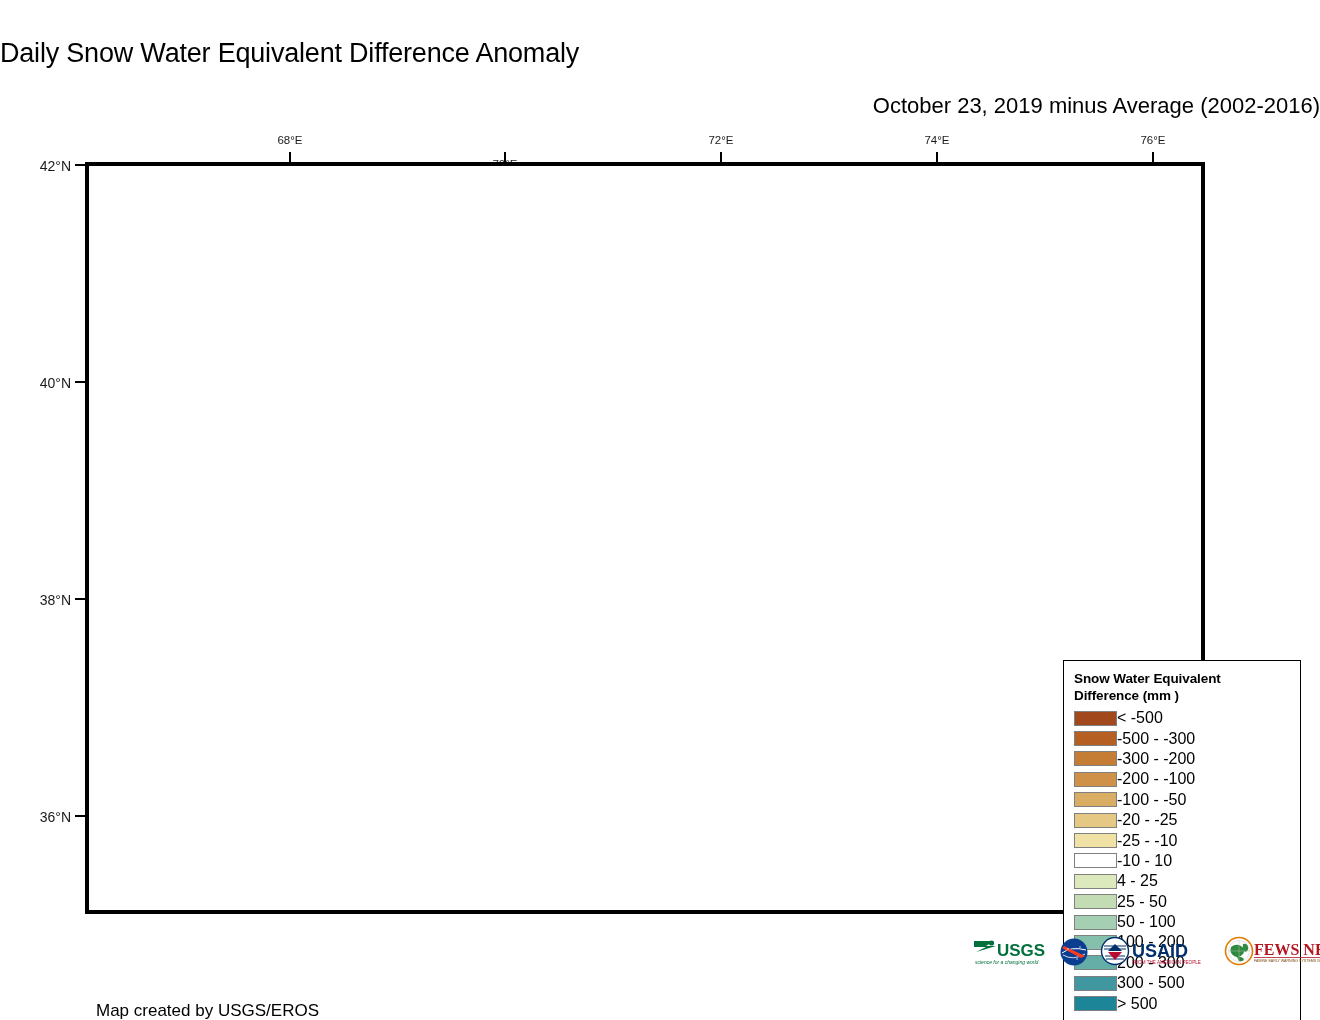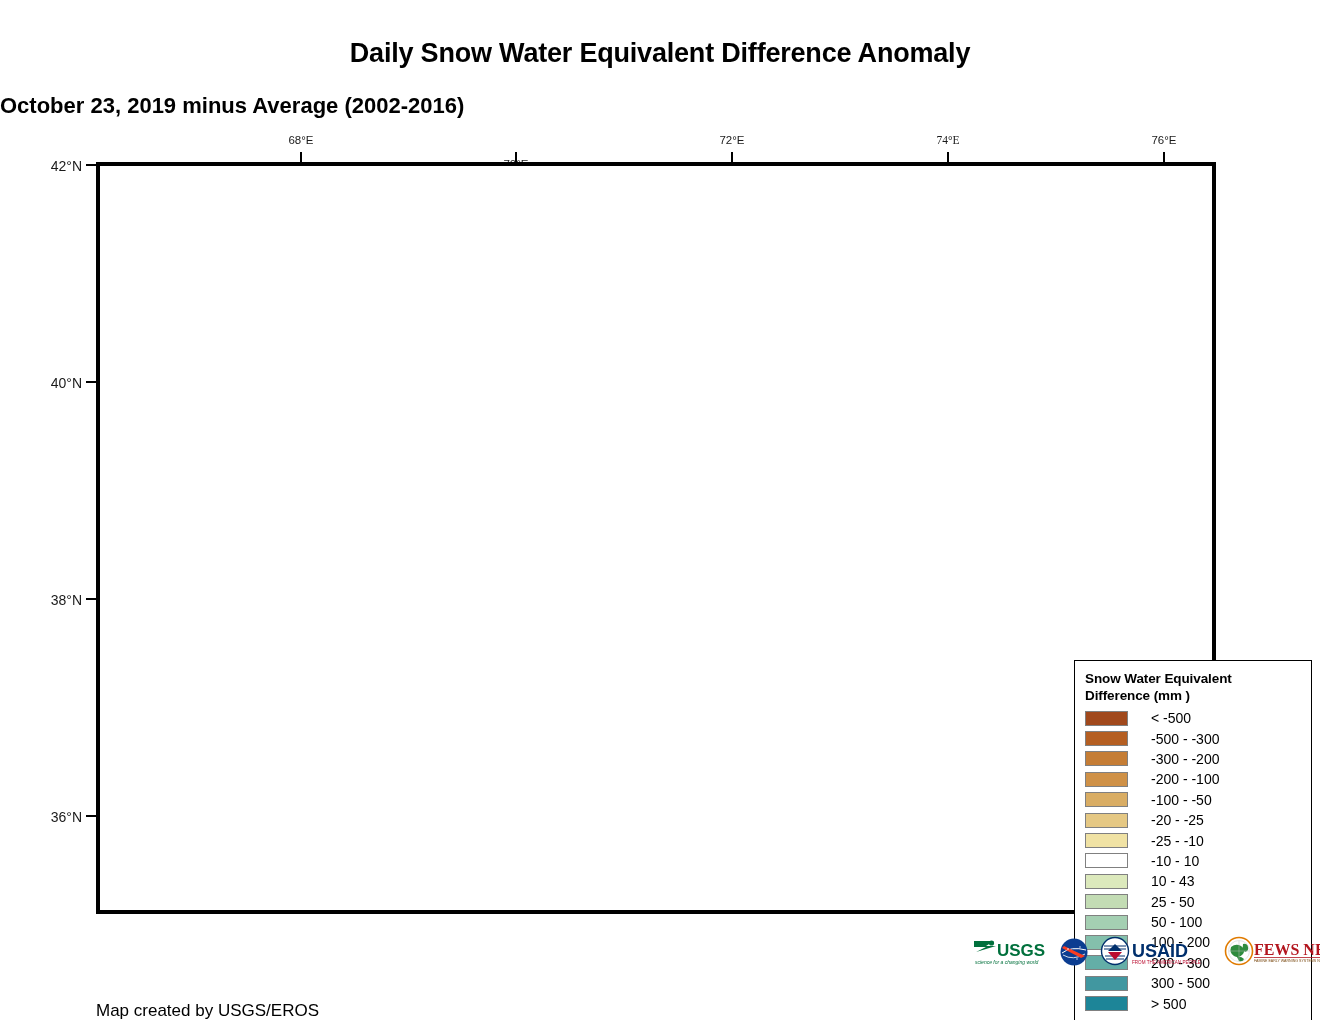--- a/index.html
+++ b/index.html
@@ -1,45 +1,45 @@
 <!DOCTYPE html>
 <html><head>
 <meta charset="utf-8">
 <style>
   html,body{margin:0;padding:0;background:#ffffff;}
   body{width:1320px;height:1020px;position:relative;overflow:hidden;
        font-family:"Liberation Sans",sans-serif;color:#000;}
 
-  #title{position:absolute;left:0;top:38px;width:1320px;text-align:center;
-         font-size:27px;font-weight:bold;letter-spacing:-0.2px;}
-  #subtitle{position:absolute;left:0;top:93px;width:1320px;text-align:left;
-            font-size:22px;font-weight:bold;}
+  #title{position:absolute;left:0;top:38px;width:1320px;text-align:left;
+         font-size:27px;font-weight:normal;letter-spacing:-0.2px;}
+  #subtitle{position:absolute;left:0;top:93px;width:1320px;text-align:right;
+            font-size:22px;font-weight:normal;}
 
   
-  #mapwrap{position:absolute;left:96px;top:162px;width:1120px;height:752px;padding-left:36px;}
+  #mapwrap{position:absolute;left:85px;top:162px;width:1120px;height:752px;padding-left:36px;}
   #mapframe{position:absolute;left:0;top:0;width:1120px;height:752px;
             border:4px solid #000;box-sizing:border-box;background:#ffffff;}
   #mapsvg{position:absolute;left:4px;top:4px;width:1112px;height:744px;}
 
   
   .xlab{position:absolute;font-size:11.5px;text-align:center;width:60px;color:#1a1a1a;}
   .ylab{position:absolute;font-size:14px;text-align:right;width:52px;color:#1a1a1a;}
   .xtick{position:absolute;width:2px;background:#000;}
   .ytick{position:absolute;height:2px;background:#000;}
 
   
   #legend{position:absolute;left:978px;top:498px;width:238px;height:416px;
           background:#fff;border:1.5px solid #000;box-sizing:border-box;
           padding:9px 10px 0 10px;}
   #legend h4{margin:0 0 4px 0;font-size:13.5px;font-weight:bold;line-height:1.26;
              letter-spacing:-0.1px;}
   .lrow{display:flex;align-items:center;height:20.4px;}
   .sw{width:43px;height:15px;border:1.5px solid #808080;box-sizing:border-box;
       flex:0 0 auto;}
-  .lt{margin-left:23px;font-size:14px;line-height:1;white-space:nowrap;}
+  .lt{margin-left:0;font-size:16px;line-height:1;white-space:nowrap;}
 
   
   #credit{position:absolute;left:96px;top:1001px;font-size:17px;}
   #logos{position:absolute;left:972px;top:932px;height:38px;
          display:flex;align-items:center;gap:7px;}
 
   .logo{height:36px;display:flex;align-items:flex-end;}
 </style>
 </head>
 <body>
@@ -332,21 +332,21 @@
   <div class="xtick" style="left:1067px;top:-10px;height:10px;"></div>
 
   <div class="ytick" style="left:-10px;top:2px;width:10px;"></div>
   <div class="ytick" style="left:-10px;top:219px;width:10px;"></div>
   <div class="ytick" style="left:-10px;top:436px;width:10px;"></div>
   <div class="ytick" style="left:-10px;top:653px;width:10px;"></div>
 
   <div class="xlab" style="left:175px;top:-28px;">68°E</div>
   <div class="xlab" style="left:390px;top:-28px;margin-top:24px;">70°E</div>
   <div class="xlab" style="left:606px;top:-28px;">72°E</div>
-  <div class="xlab" style="left:822px;top:-28px;font-family:Liberation Serif, serif;">74°E</div>
+  <div class="xlab" style="left:822px;top:-28px;">74°E</div>
   <div class="xlab" style="left:1038px;top:-28px;">76°E</div>
 
   <div class="ylab" style="left:-66px;top:-4px;">42°N</div>
   <div class="ylab" style="left:-66px;top:213px;">40°N</div>
   <div class="ylab" style="left:-66px;top:430px;">38°N</div>
   <div class="ylab" style="left:-66px;top:647px;">36°N</div>
 
   <div id="mapframe"></div>
 
   <div id="legend">
@@ -382,21 +382,21 @@
         <div class="lrow">
           <div class="sw" style="background: rgb(240, 226, 164);"></div>
           <div class="lt">-25 - -10</div>
         </div>
         <div class="lrow">
           <div class="sw" style="background: rgb(255, 255, 255);"></div>
           <div class="lt">-10 - 10</div>
         </div>
         <div class="lrow">
           <div class="sw" style="background: rgb(220, 233, 188);"></div>
-          <div class="lt">10 - 43</div>
+          <div class="lt">4 - 25</div>
         </div>
         <div class="lrow">
           <div class="sw" style="background: rgb(195, 220, 180);"></div>
           <div class="lt">25 - 50</div>
         </div>
         <div class="lrow">
           <div class="sw" style="background: rgb(164, 207, 178);"></div>
           <div class="lt">50 - 100</div>
         </div>
         <div class="lrow">

